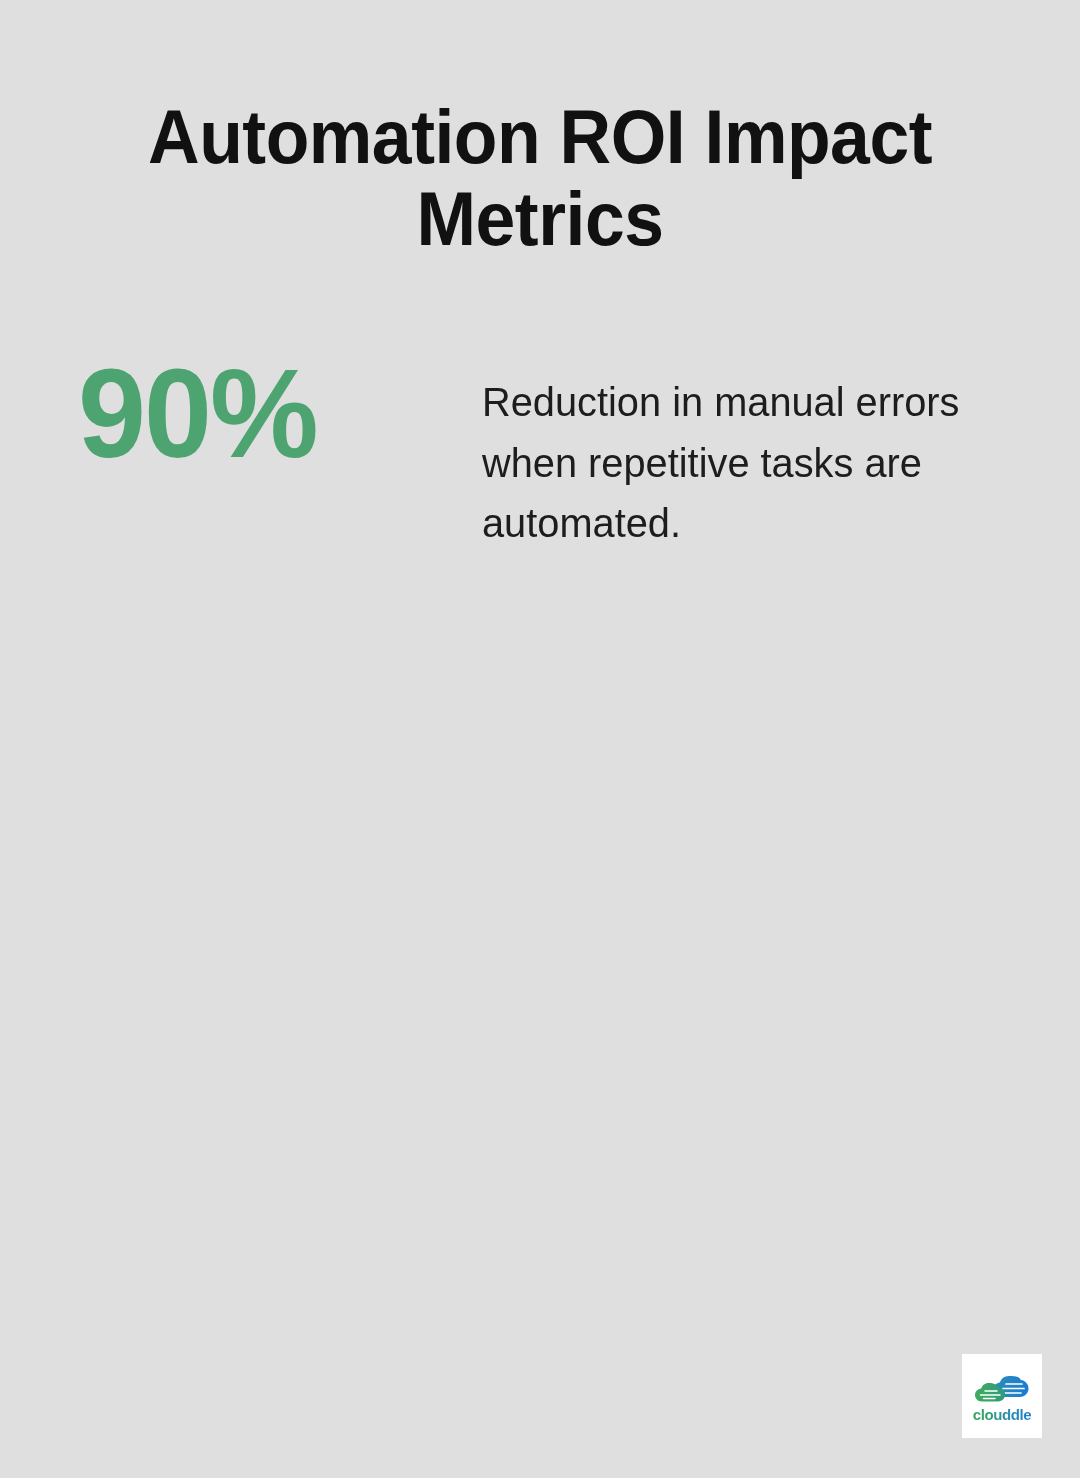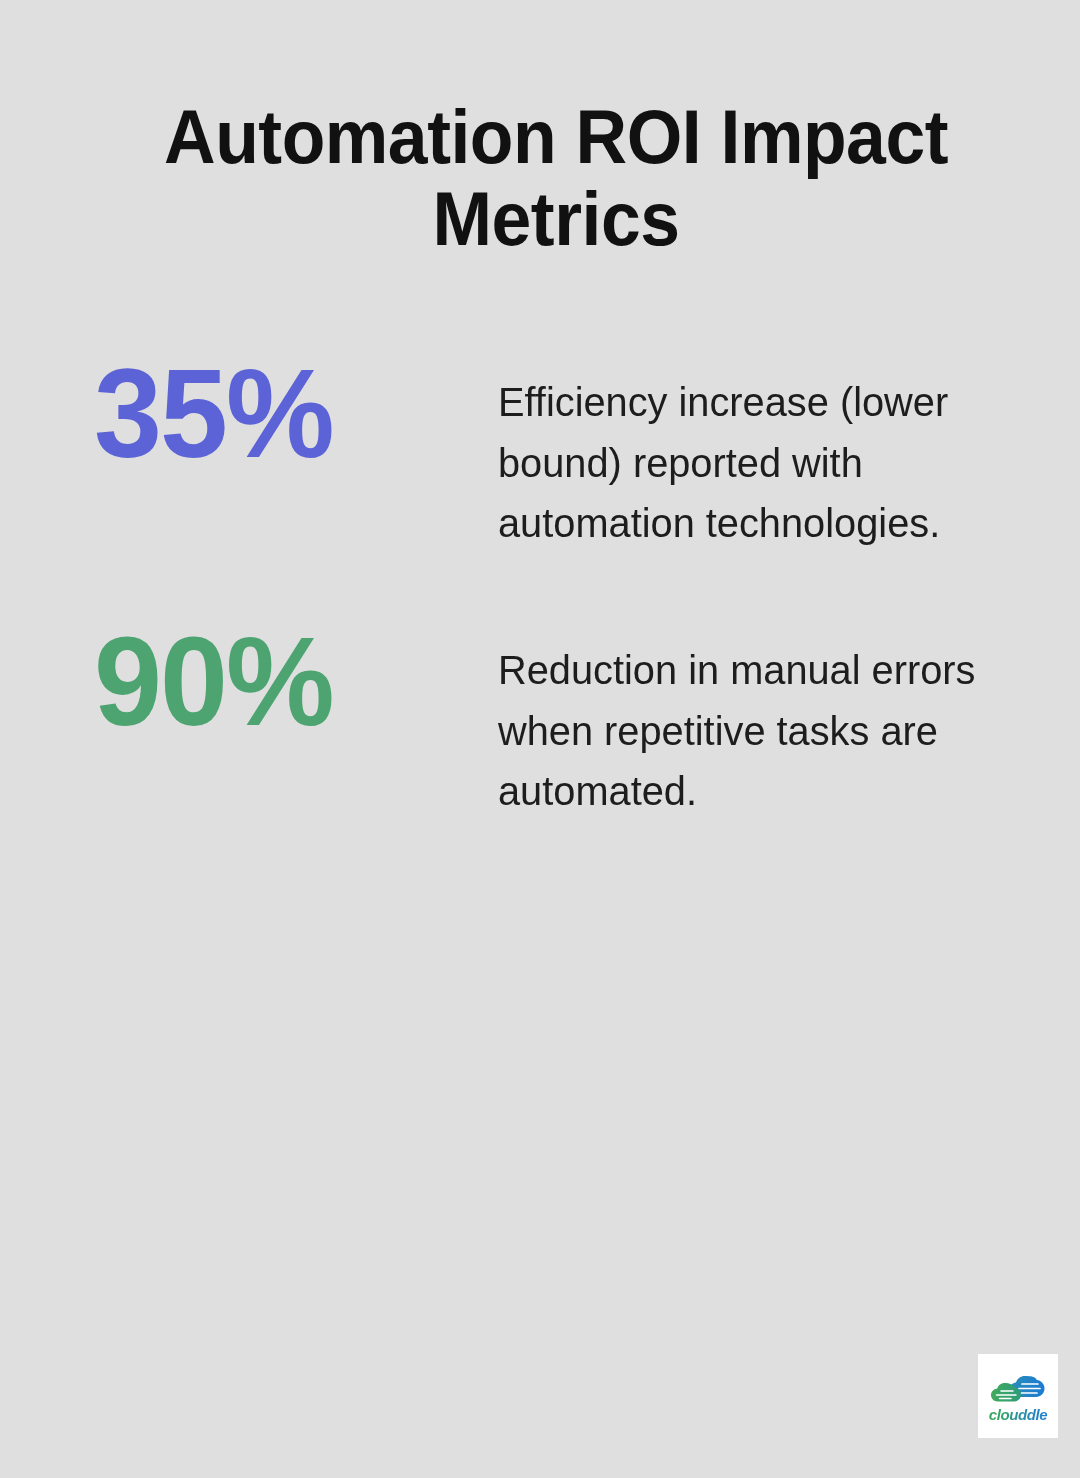--- a/index.html
+++ b/index.html
@@ -15,21 +15,20 @@
     overflow: hidden;
     position: relative;
   }
 
   .poster {
     position: relative;
     width: 904px;
     height: 1478px;
     background: #dfdfdf;
     box-sizing: border-box;
-    margin-left: 16px;
   }
 
   
   .title-wrap {
     position: absolute;
     top: 96px;
     left: 72px;
     width: 936px;
     text-align: center;
   }
@@ -97,21 +96,20 @@
     top: 1354px;
     width: 80px;
     height: 84px;
     background: #ffffff;
     display: flex;
     flex-direction: column;
     align-items: center;
     justify-content: center;
     gap: 2px;
     box-sizing: border-box;
-    font-style: italic;
   }
   .logo-mark {
     width: 56px;
     height: 34px;
     display: block;
   }
   .logo-word {
     font-family: "Liberation Sans", "DejaVu Sans", sans-serif;
     font-size: 15px;
     font-weight: 700;
@@ -128,24 +126,20 @@
 <body style="background: rgb(223, 223, 223);">
 
 <div class="poster" style="background: rgb(223, 223, 223);">
 
   <div class="title-wrap">
     <h1 class="poster-title">Automation ROI Impact Metrics</h1>
   </div>
 
   <div class="stats">
 
-    <div class="stat-row row-0">
-      <div class="stat-value" style="color: rgb(92, 99, 214);">35%</div>
-      <div class="stat-desc">Efficiency increase (lower bound) reported with automation technologies.</div>
-    </div>
 
 
     <div class="stat-row row-2">
       <div class="stat-value" style="color: rgb(77, 164, 113);">90%</div>
       <div class="stat-desc">Reduction in manual errors when repetitive tasks are automated.</div>
     </div>
 
   </div>
 
   <div class="logo-card" style="background: rgb(255, 255, 255);">

